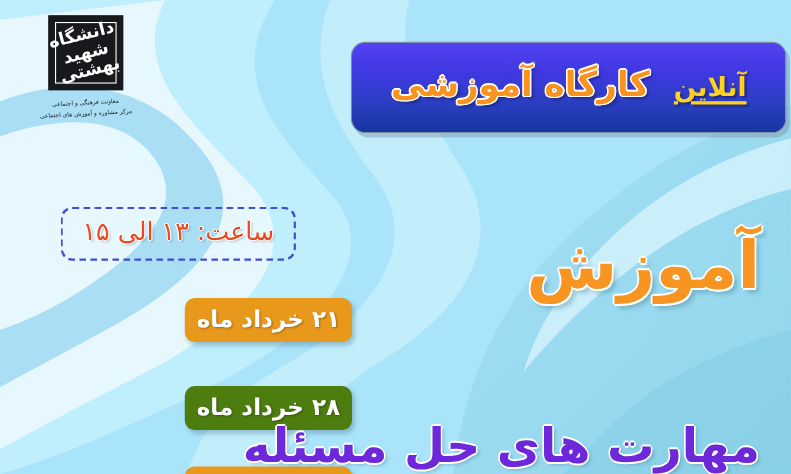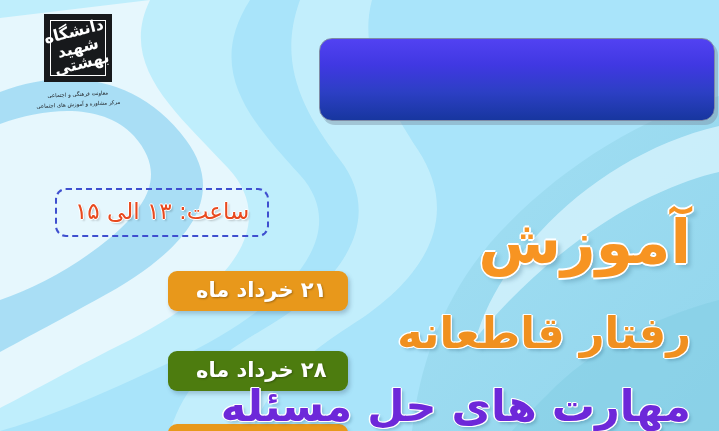--- a/index.html
+++ b/index.html
@@ -152,25 +152,24 @@
 
   
   .date-badge {
     position: absolute;
     left: 168px;
     width: 152px;
     height: 40px;
     border-radius: 9px;
     display: flex;
     align-items: center;
-    justify-content: flex-end;
+    justify-content: center;
     direction: rtl;
     box-shadow: 2px 3px 4px rgba(60,90,120,0.30);
     z-index: 22;
-    padding-left: 28px;
   }
   .date-badge .date-text {
     font-size: 21px;
     font-weight: bold;
     color: #ffffff;
     white-space: nowrap;
     text-shadow: 1px 1px 2px rgba(0,0,0,0.30);
     line-height: 1.1;
   }
   #date-badge-1 { top: 271px; background: #e8981b; }
@@ -294,35 +293,36 @@
       <div class="glyphs">دانشگاه شهید بهشتی</div>
     </div>
     <div id="logo-caption">
       <div>معاونت فرهنگی و اجتماعی</div>
       <div>مرکز مشاوره و آموزش های اجتماعی</div>
     </div>
   </div>
 
   <div id="header-banner">
     <div id="header-inner">
+      <div id="header-subtitle">آنلاین</div>
+      <div id="header-title">کارگاه آموزشی</div>
     </div>
   </div>
 
   <div id="time-badge">
     <div class="time-text">ساعت: ۱۳ الی ۱۵</div>
   </div>
 
   <div class="date-badge" id="date-badge-1">
     <div class="date-text">۲۱ خرداد ماه</div>
   </div>
   <div class="date-badge" id="date-badge-2">
     <div class="date-text">۲۸ خرداد ماه</div>
   </div>
   <div class="date-badge" id="date-badge-3">
     
   </div>
 
   <div class="topic" id="topic-0">آموزش</div>
-  <div class="topic" id="topic-1">رفتار قاطعانه</div>
   <div class="topic" id="topic-2">مهارت های حل مسئله</div>
   <div class="topic" id="topic-3">مدیریت هیجان</div>
 
 </div>
 
 </body></html>

